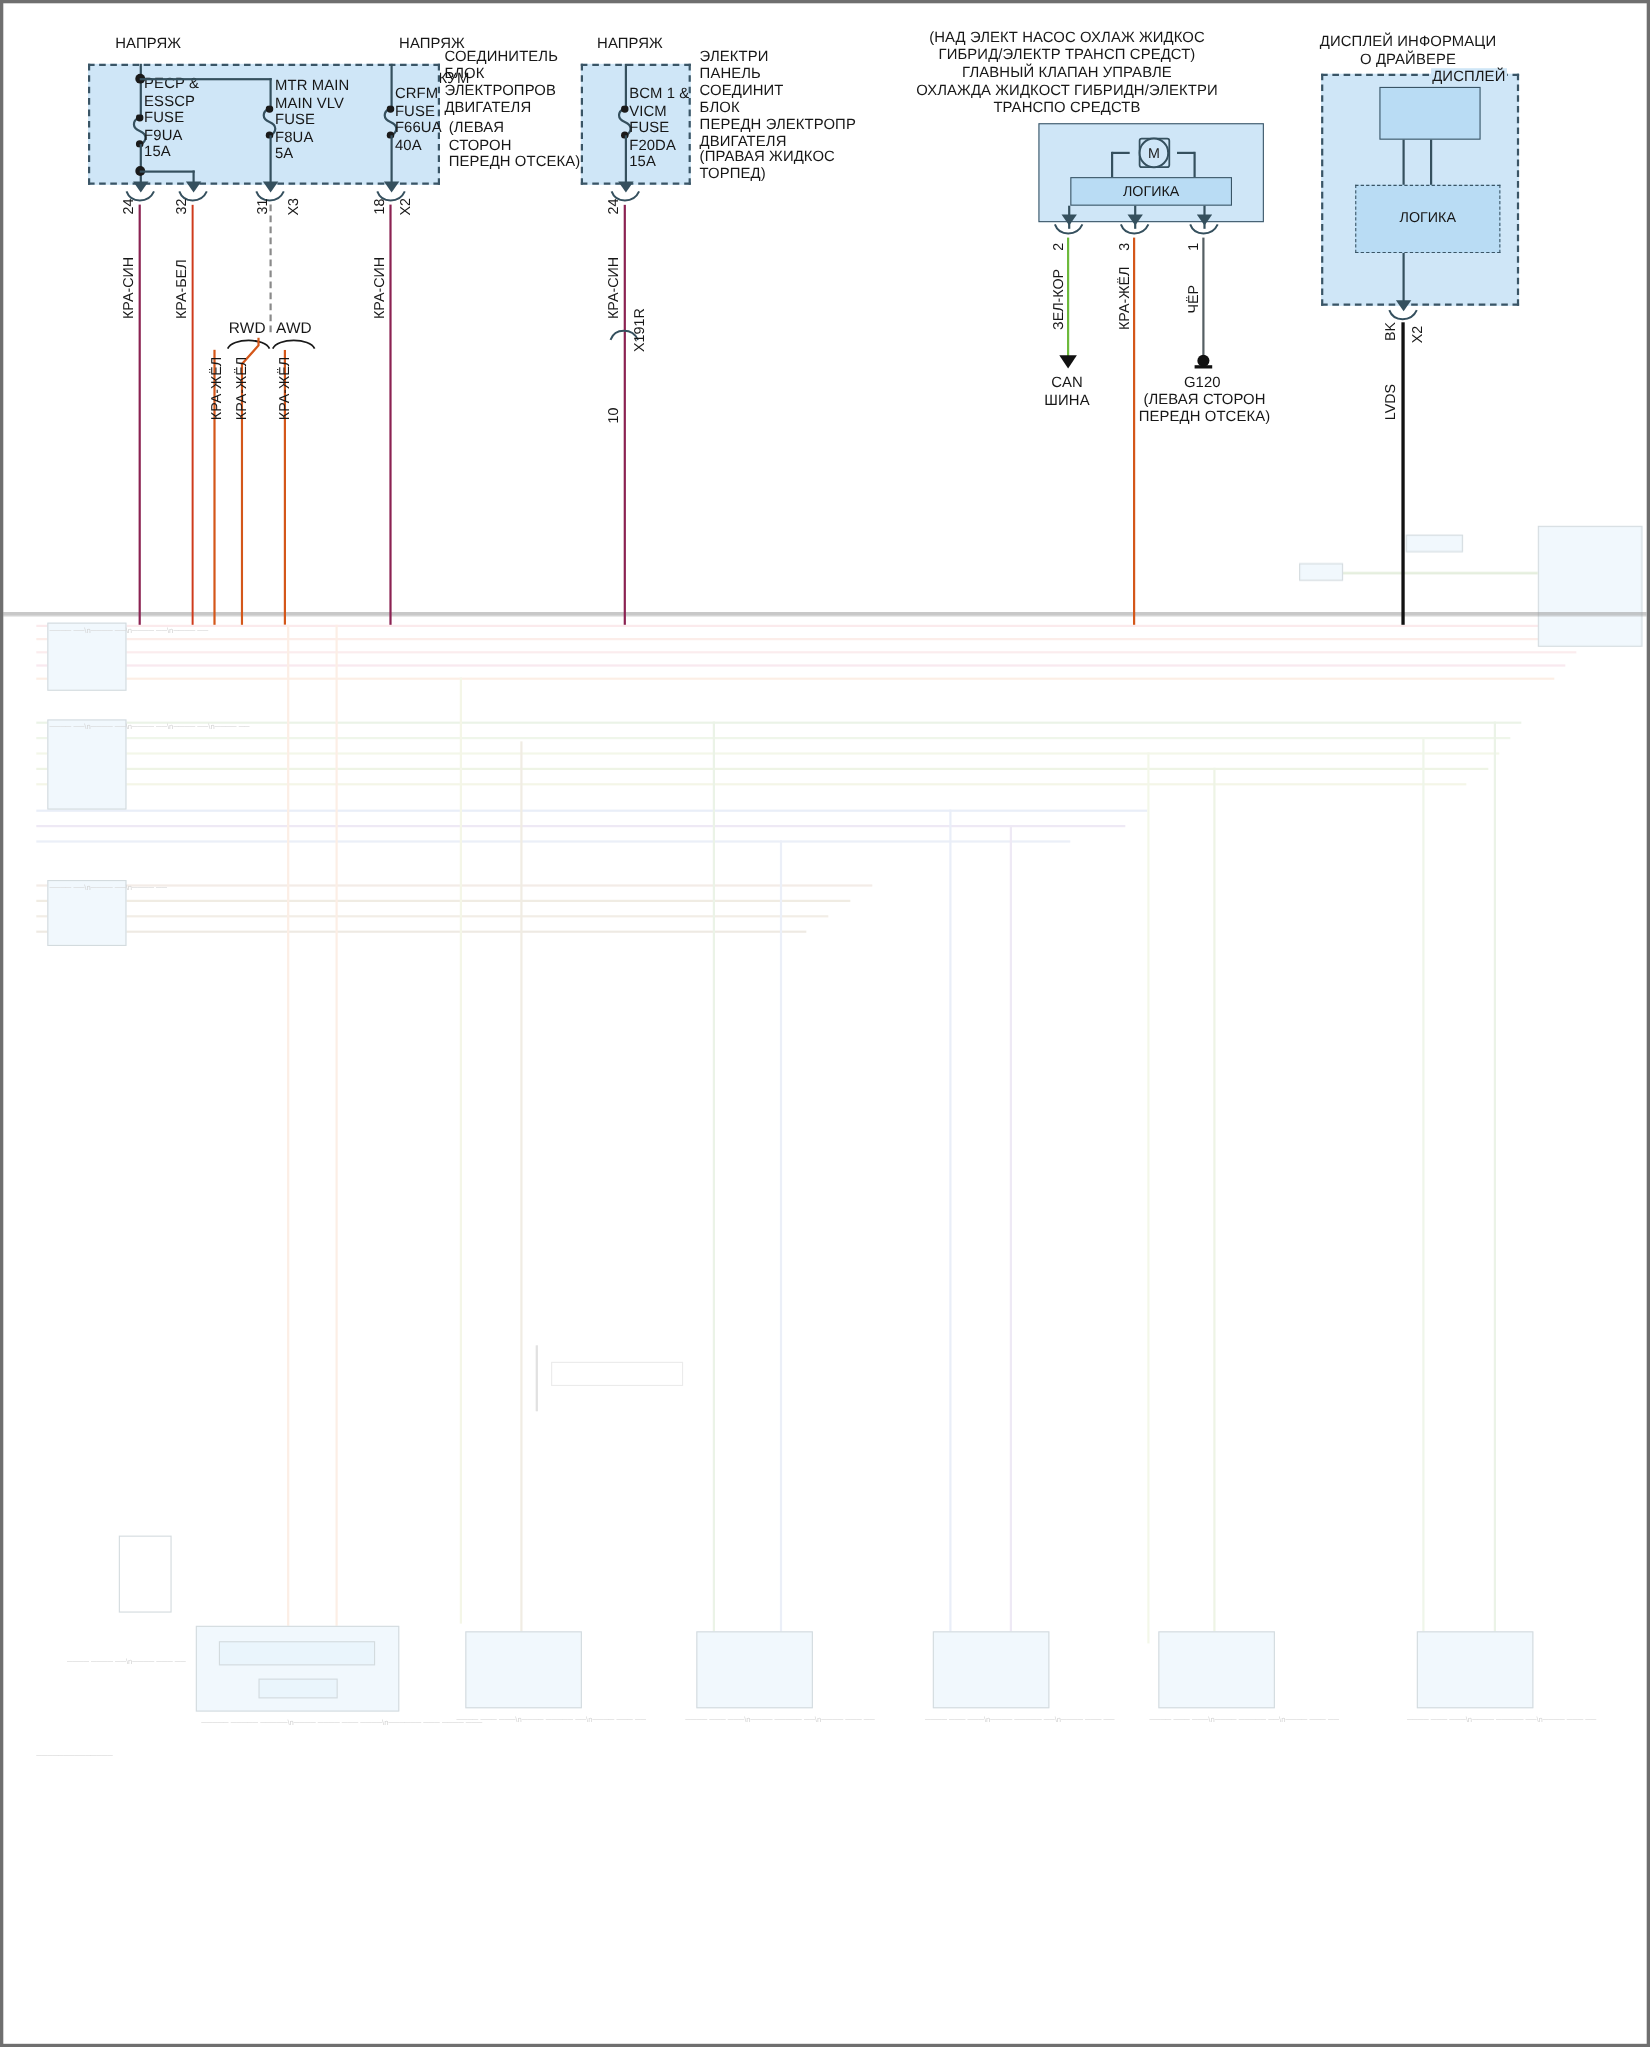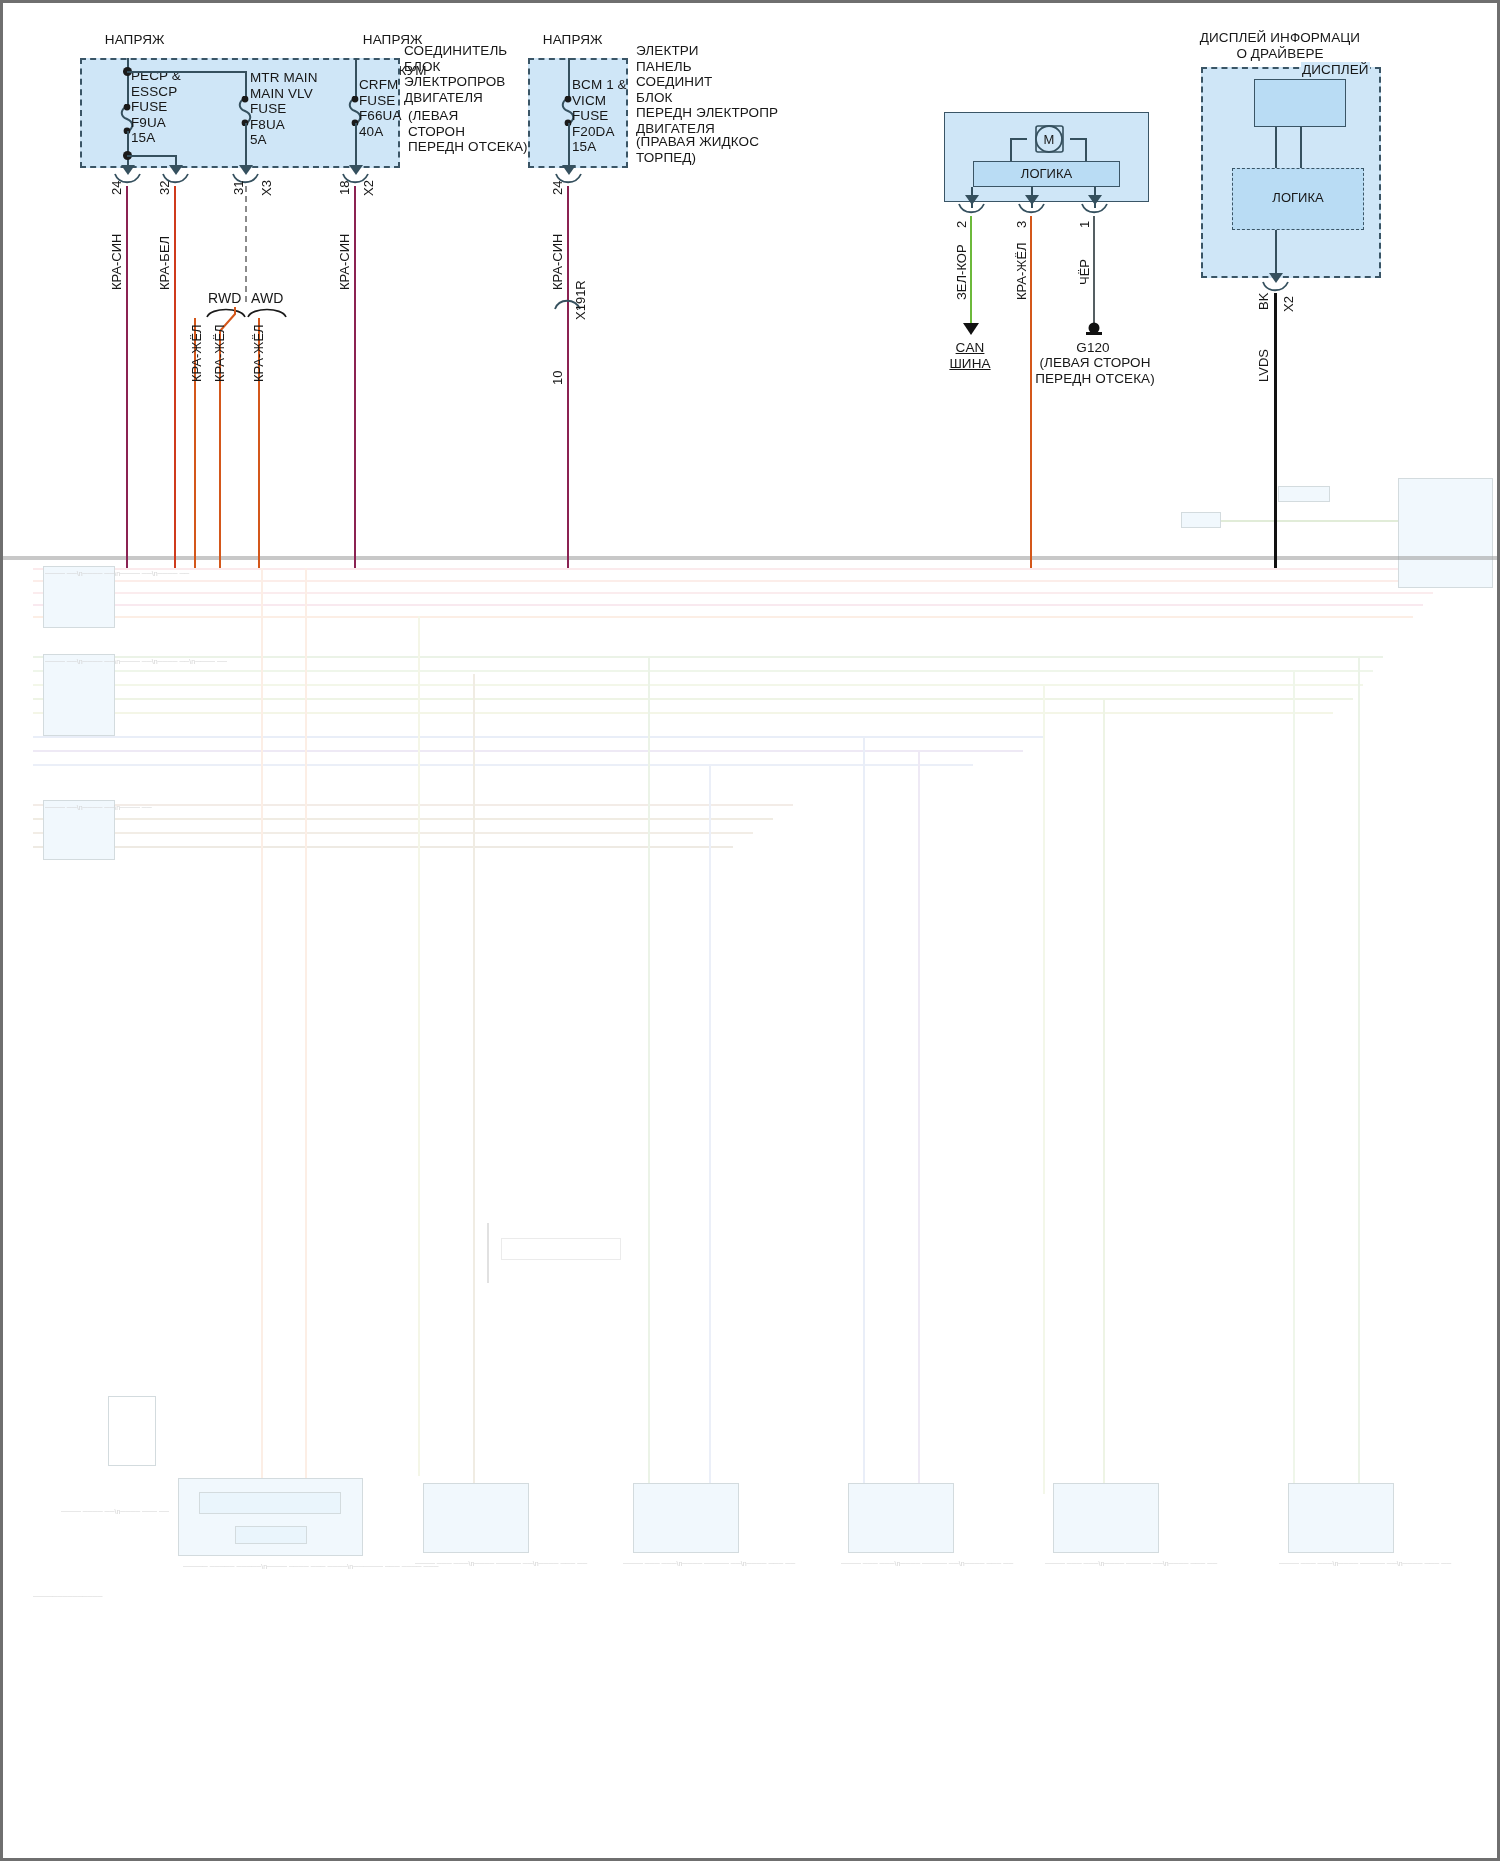--- a/index.html
+++ b/index.html
@@ -299,20 +299,21 @@
   <div class="vtxt" style="left:551px; top:195px;">24</div>
   <div class="vtxt" style="left:551px; top:290px;">КРА-СИН</div>
   <div class="vline" style="left:567px; top:186px; height:382px; border-color:#8b2252;"></div>
 
   <svg style="position:absolute; left:553px; top:296px; width:30px; height:14px;">
       <path d="M2 13 C6 2, 22 2, 27 13" fill="none" stroke="#35505e" stroke-width="1.8"></path>
     </svg>
   <div class="vtxt" style="left:551px; top:385px;">10</div>
   <div class="vtxt" style="left:574px; top:320px;">X191R</div>
 
+  <div class="txt c" style="left:760px; top:26px; width:420px; line-height:16px;"><span>(НАД ЭЛЕКТ НАСОС ОХЛАЖ ЖИДКОС</span><br><span>ГИБРИД/ЭЛЕКТР ТРАНСП СРЕДСТ)</span><br><span>ГЛАВНЫЙ КЛАПАН УПРАВЛЕ</span><br><span>ОХЛАЖДА ЖИДКОСТ ГИБРИДН/ЭЛЕКТРИ</span><br><span>ТРАНСПО СРЕДСТВ</span></div>
 
   <div class="box-solid" style="left:944px; top:112px; width:205px; height:90px;"></div>
 
   <svg style="position:absolute; left:1010px; top:120px; width:78px; height:36px;">
     <rect x="26" y="6" width="27" height="26" rx="2" fill="#cfe6f7" stroke="#35505e" stroke-width="1.6"></rect>
     <circle cx="39" cy="19" r="13" fill="#cfe6f7" stroke="#35505e" stroke-width="1.8"></circle>
     <text x="39" y="24" font-family="Liberation Sans, sans-serif" font-size="13" text-anchor="middle" fill="#1a1a1a">M</text>
   </svg>
   <div class="hline w-dk" style="left:1011px; top:138px; width:16px;"></div>
   <div class="hline w-dk" style="left:1070px; top:138px; width:16px;"></div>
@@ -358,21 +359,21 @@
   <svg style="position:absolute; left:962px; top:322px; width:18px; height:14px;">
       <path d="M9 13 L1 1 L17 1 Z" fill="#111"></path>
     </svg>
   <div class="vline" style="left:1030px; top:216px; height:352px; border-color:#d4571a;"></div>
   <div class="vline" style="left:1093px; top:216px; height:112px; border-color:#555f63;"></div>
   <svg style="position:absolute; left:1084px; top:322px; width:20px; height:14px;">
     <circle cx="10" cy="6" r="5.5" fill="#111"></circle>
       <rect x="2" y="10" width="16" height="3" fill="#111"></rect>
   </svg>
 
-  <div class="txt c" style="left:925px; top:340px; width:90px;text-decoration:underline;"><span>CAN</span><br><span>ШИНА</span></div>
+  <div class="txt c" style="left:925px; top:340px; width:90px;"><span>CAN</span><br><span>ШИНА</span></div>
   <div class="txt c" style="left:1033px; top:340px; width:120px;">G120</div>
   <div class="txt c" style="left:1020px; top:355px; width:150px;"><span>(ЛЕВАЯ СТОРОН</span><br><span>ПЕРЕДН ОТСЕКА)</span></div>
 
   <div class="txt c" style="left:1180px; top:30px; width:200px; line-height:16px;"><span>ДИСПЛЕЙ ИНФОРМАЦИ</span><br><span>О ДРАЙВЕРЕ</span></div>
 
   <div class="box-dash" style="left:1201px; top:67px; width:180px; height:211px;"></div>
 
   <div class="box-inner" style="left:1254px; top:79px; width:92px; height:48px;"></div>
   <div class="txt" style="left:1301px; top:62px; background:#cfe6f7; padding:0 1px;">ДИСПЛЕЙ</div>
 

